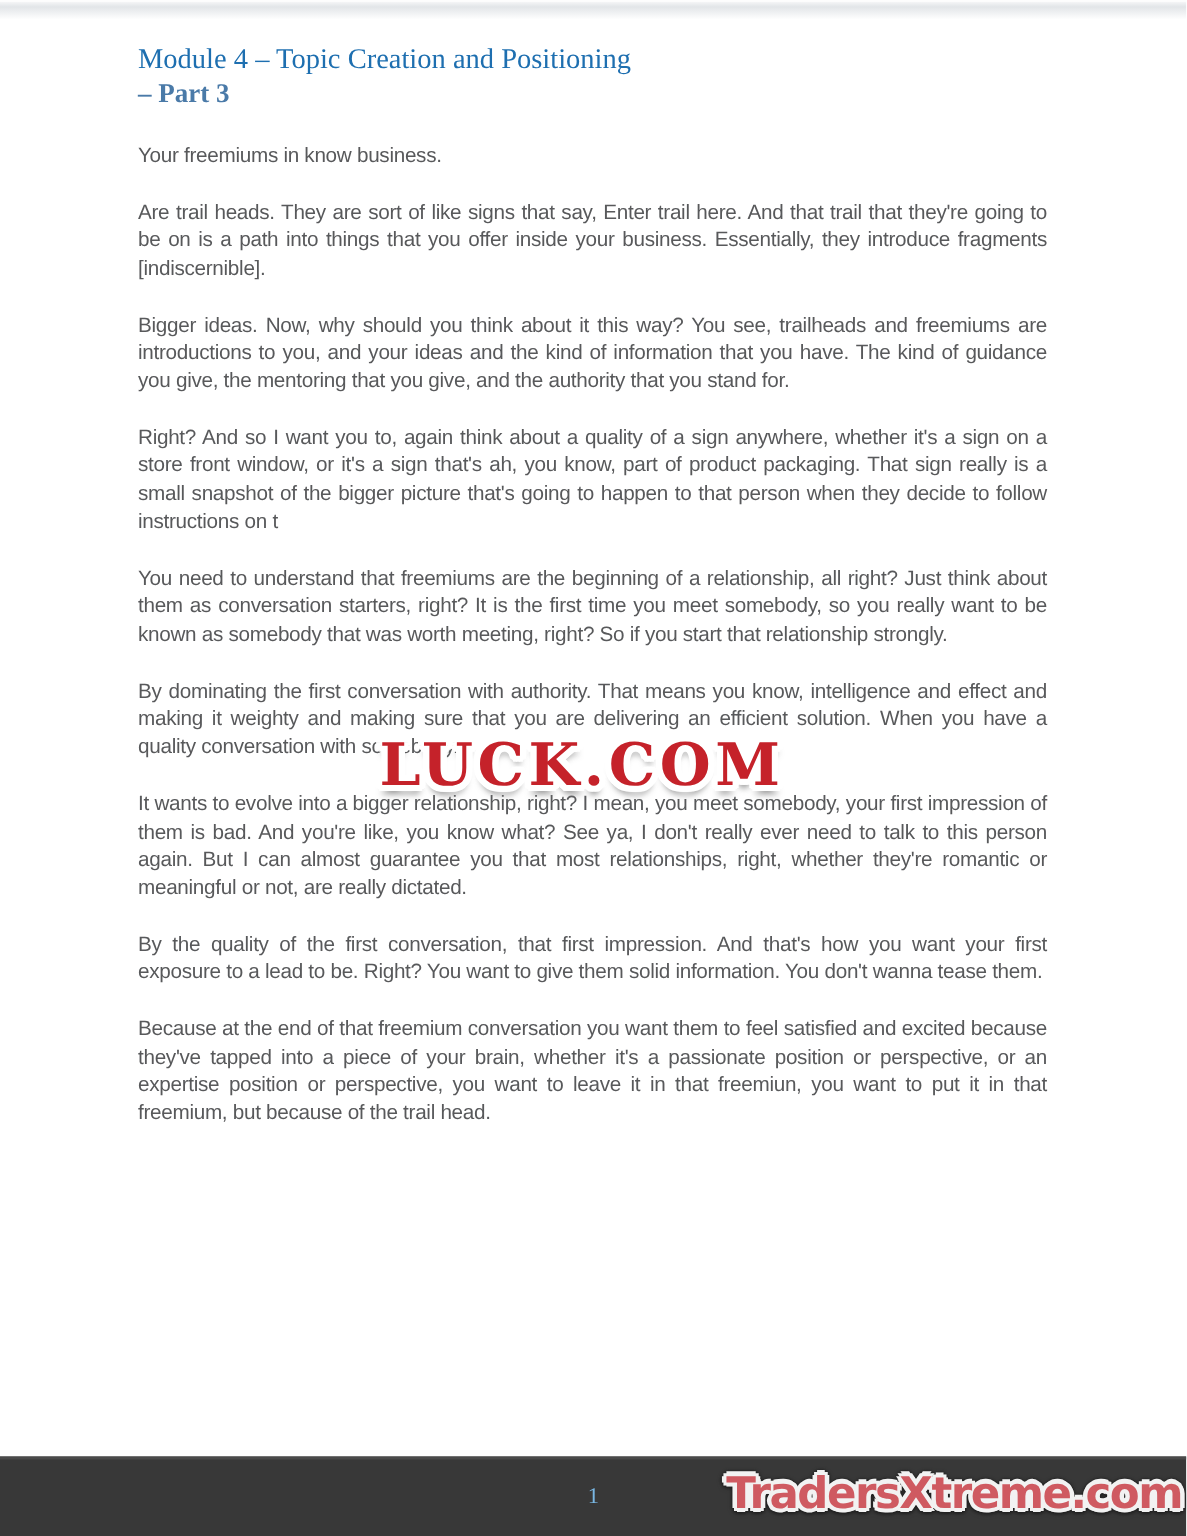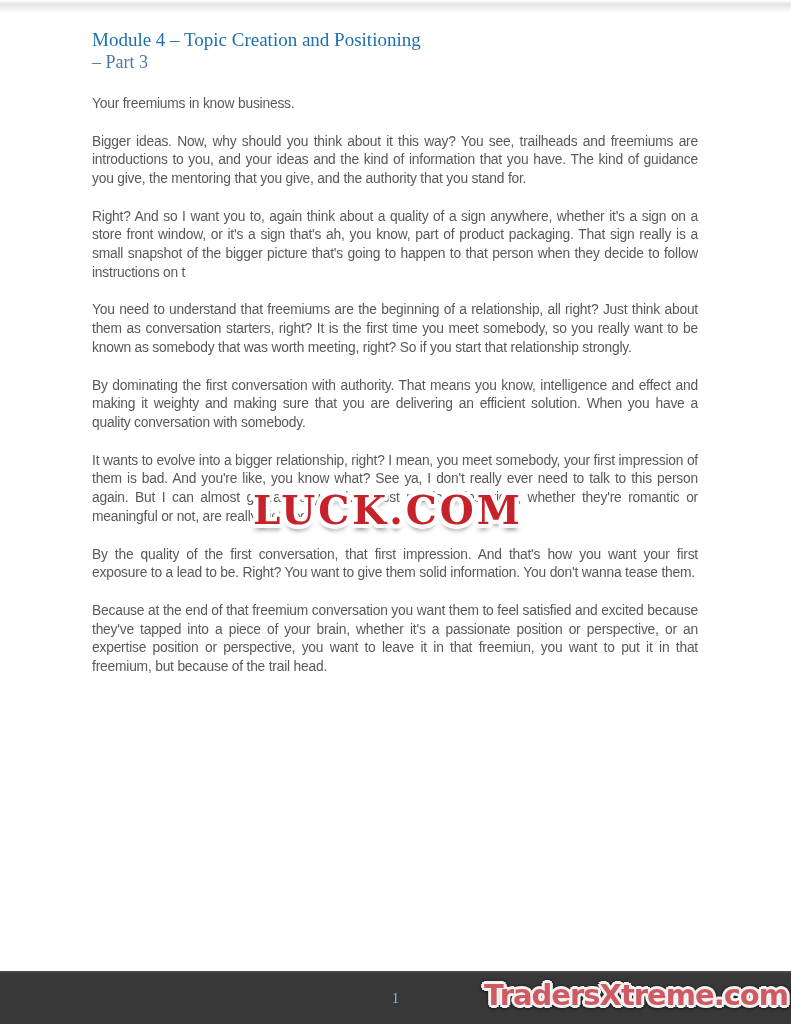--- a/index.html
+++ b/index.html
@@ -77,21 +77,21 @@
   .doc-title {
     font-family: "Liberation Serif", serif;
     font-weight: normal;
     font-size: 19px;
     line-height: 1.15;
     color: #1e6fb0;
     margin: 0 0 1px 0;
   }
   .doc-subtitle {
     font-family: "Liberation Serif", serif;
-    font-weight: normal;
+    font-weight: bold;
     font-size: 18px;
     color: #4a7aa8;
     margin: 0 0 22px 0;
   }
   .paragraphs p {
     font-size: 13.8px;
     letter-spacing: -0.2px;
     line-height: 18.7px;
     color: #58595b;
     text-align: justify;
@@ -157,20 +157,21 @@
 <div class="page">
 
 
   <div class="page-edge"></div>
 
   <main class="content">
     <h1 class="doc-title">Module 4 – Topic Creation and Positioning</h1>
     <h2 class="doc-subtitle">– Part 3</h2>
     <div class="paragraphs">
         <p>Your freemiums in know business.</p>
+        <p>Are trail heads. They are sort of like signs that say, Enter trail here. And that trail that they're going to be on is a path into things that you offer inside your business. Essentially, they introduce fragments [indiscernible].</p>
         <p>Bigger ideas. Now, why should you think about it this way? You see, trailheads and freemiums are introductions to you, and your ideas and the kind of information that you have. The kind of guidance you give, the mentoring that you give, and the authority that you stand for.</p>
         <p>Right? And so I want you to, again think about a quality of a sign anywhere, whether it's a sign on a store front window, or it's a sign that's ah, you know, part of product packaging. That sign really is a small snapshot of the bigger picture that's going to happen to that person when they decide to follow instructions on t</p>
         <p>You need to understand that freemiums are the beginning of a relationship, all right? Just think about them as conversation starters, right? It is the first time you meet somebody, so you really want to be known as somebody that was worth meeting, right? So if you start that relationship strongly.</p>
         <p>By dominating the first conversation with authority. That means you know, intelligence and effect and making it weighty and making sure that you are delivering an efficient solution. When you have a quality conversation with somebody.</p>
         <p>It wants to evolve into a bigger relationship, right? I mean, you meet somebody, your first impression of them is bad. And you're like, you know what? See ya, I don't really ever need to talk to this person again. But I can almost guarantee you that most relationships, right, whether they're romantic or meaningful or not, are really dictated.</p>
         <p>By the quality of the first conversation, that first impression. And that's how you want your first exposure to a lead to be. Right? You want to give them solid information. You don't wanna tease them.</p>
         <p>Because at the end of that freemium conversation you want them to feel satisfied and excited because they've tapped into a piece of your brain, whether it's a passionate position or perspective, or an expertise position or perspective, you want to leave it in that freemiun, you want to put it in that freemium, but because of the trail head.</p>
       </div>
   </main>
 

